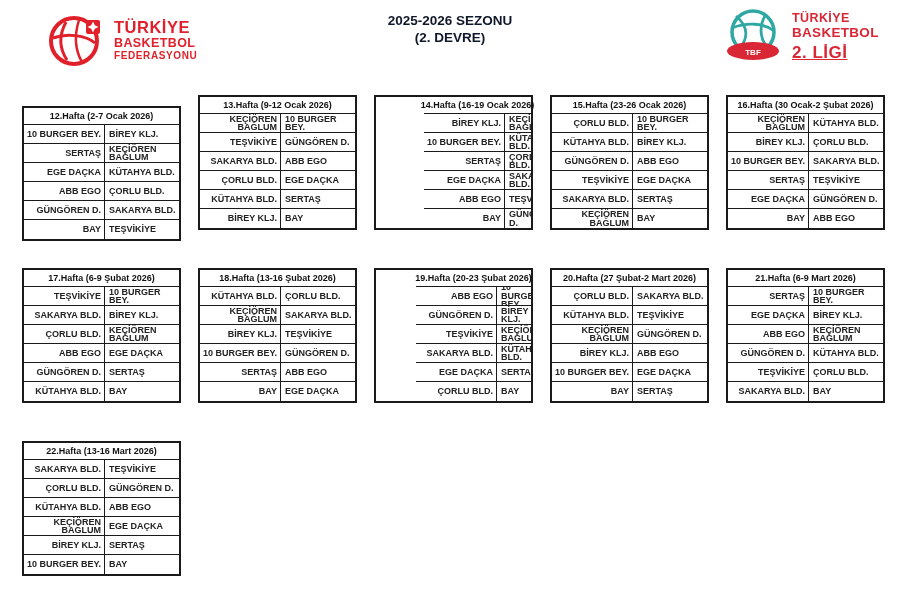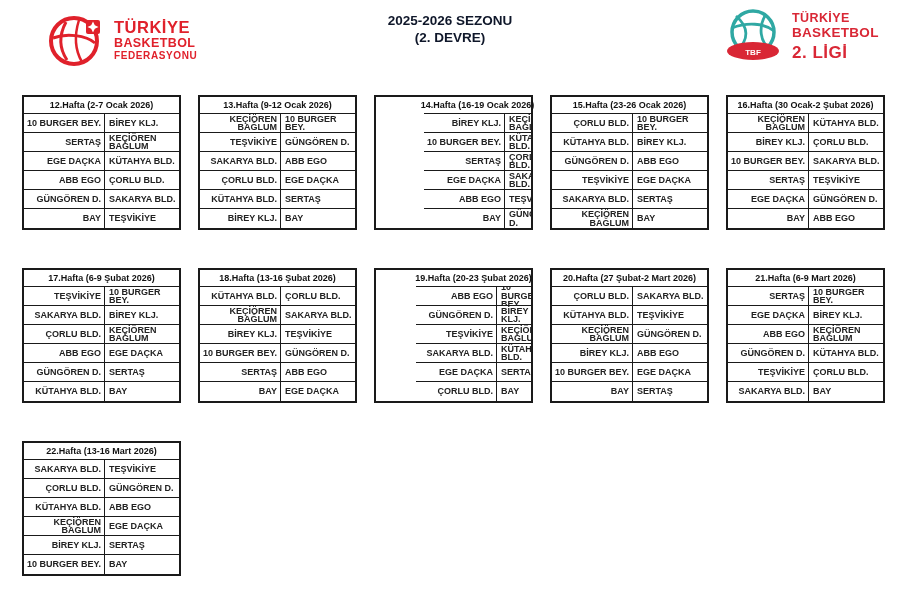--- a/index.html
+++ b/index.html
@@ -15,21 +15,21 @@
   .tbf-logo { position:absolute; left:46px; top:12px; display:flex; align-items:center; }
   .tbf-text { margin-left:6px; color:#E0212B; font-weight:bold; line-height:1; }
   .tbf-text .l1 { font-size:16.5px; letter-spacing:.5px; }
   .tbf-text .l2 { font-size:12.5px; letter-spacing:.4px; margin-top:1px; }
   .tbf-text .l3 { font-size:10px;  letter-spacing:.6px; margin-top:2px; }
 
   .league-logo { position:absolute; left:722px; top:6px; display:flex; align-items:center; }
   .league-text { margin-left:4px; color:#D92735; font-weight:bold; line-height:1; }
   .league-text .l1 { font-size:12.5px; letter-spacing:.4px; }
   .league-text .l2 { font-size:13.5px; letter-spacing:.3px; margin-top:2px; }
-  .league-text .l3 { font-size:17px;  letter-spacing:.5px; margin-top:4px; }
+  .league-text .l3 { font-size:17px;  letter-spacing:.5px; margin-top:4px;text-decoration:underline; }
 
   
   #weeks-grid { position:absolute; left:0; top:0; width:900px; height:594px; }
   .week-table { position:absolute; width:159px; background:#fff;
                 border:2px solid #1a1a1a; }
   .week-header { height:17px; border-bottom:1px solid #1a1a1a;
                  display:flex; align-items:center; justify-content:center;
                  font-size:9px; font-weight:bold; color:#111; white-space:nowrap; }
   .match-row { display:flex; height:19px; border-bottom:1px solid #1a1a1a; }
   .match-row:last-child { border-bottom:none; }
@@ -75,21 +75,21 @@
       <text x="31" y="48.5" text-anchor="middle" font-size="8" font-weight="bold" fill="#ffffff" font-family="Liberation Sans, sans-serif">TBF</text>
     </svg>
     <div class="league-text">
       <div class="l1">TÜRKİYE</div>
       <div class="l2">BASKETBOL</div>
       <div class="l3">2. LİGİ</div>
     </div>
   </div>
 
   <div id="weeks-grid">
-      <div class="week-table" style="left: 22px; top: 95px;">
+      <div class="week-table" style="left: 22px; top: 106px;">
         <div class="week-header">12.Hafta (2-7 Ocak 2026)</div>
         <div class="match-row">
           <div class="cell home">10 BURGER BEY.</div>
           <div class="cell away">BİREY KLJ.</div>
         </div>
         <div class="match-row">
           <div class="cell home">SERTAŞ</div>
           <div class="cell away">KEÇİÖREN BAĞLUM</div>
         </div>
         <div class="match-row">

